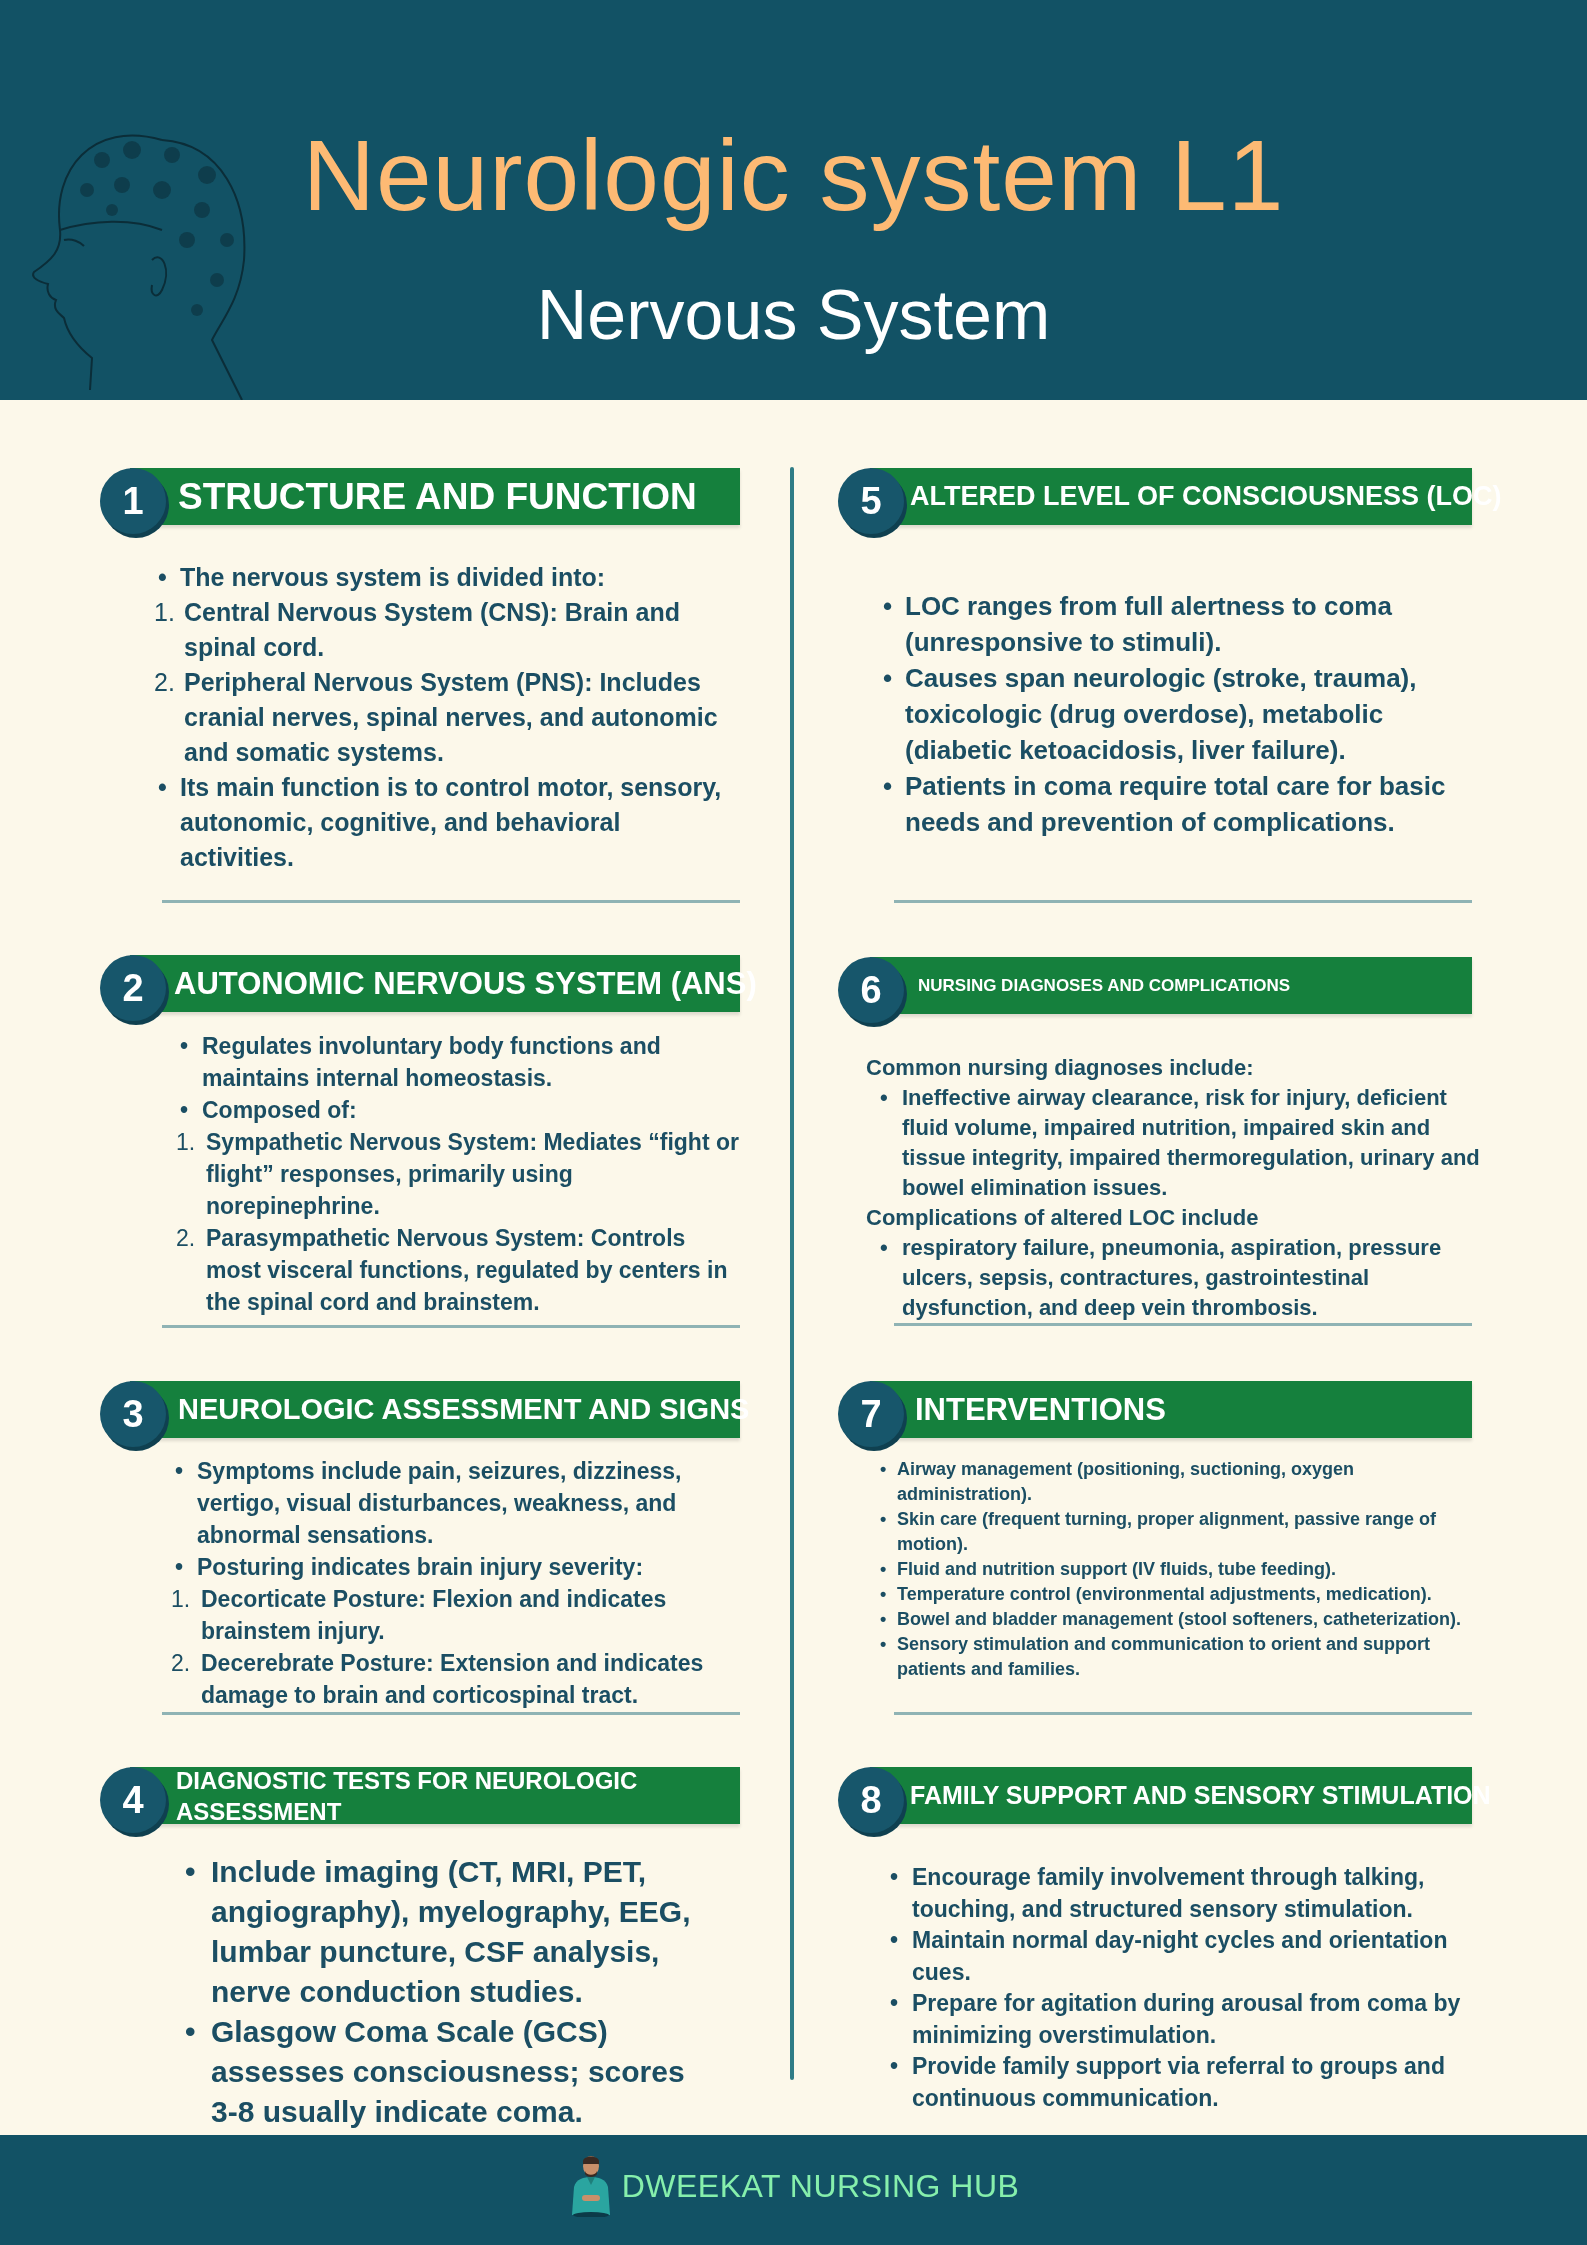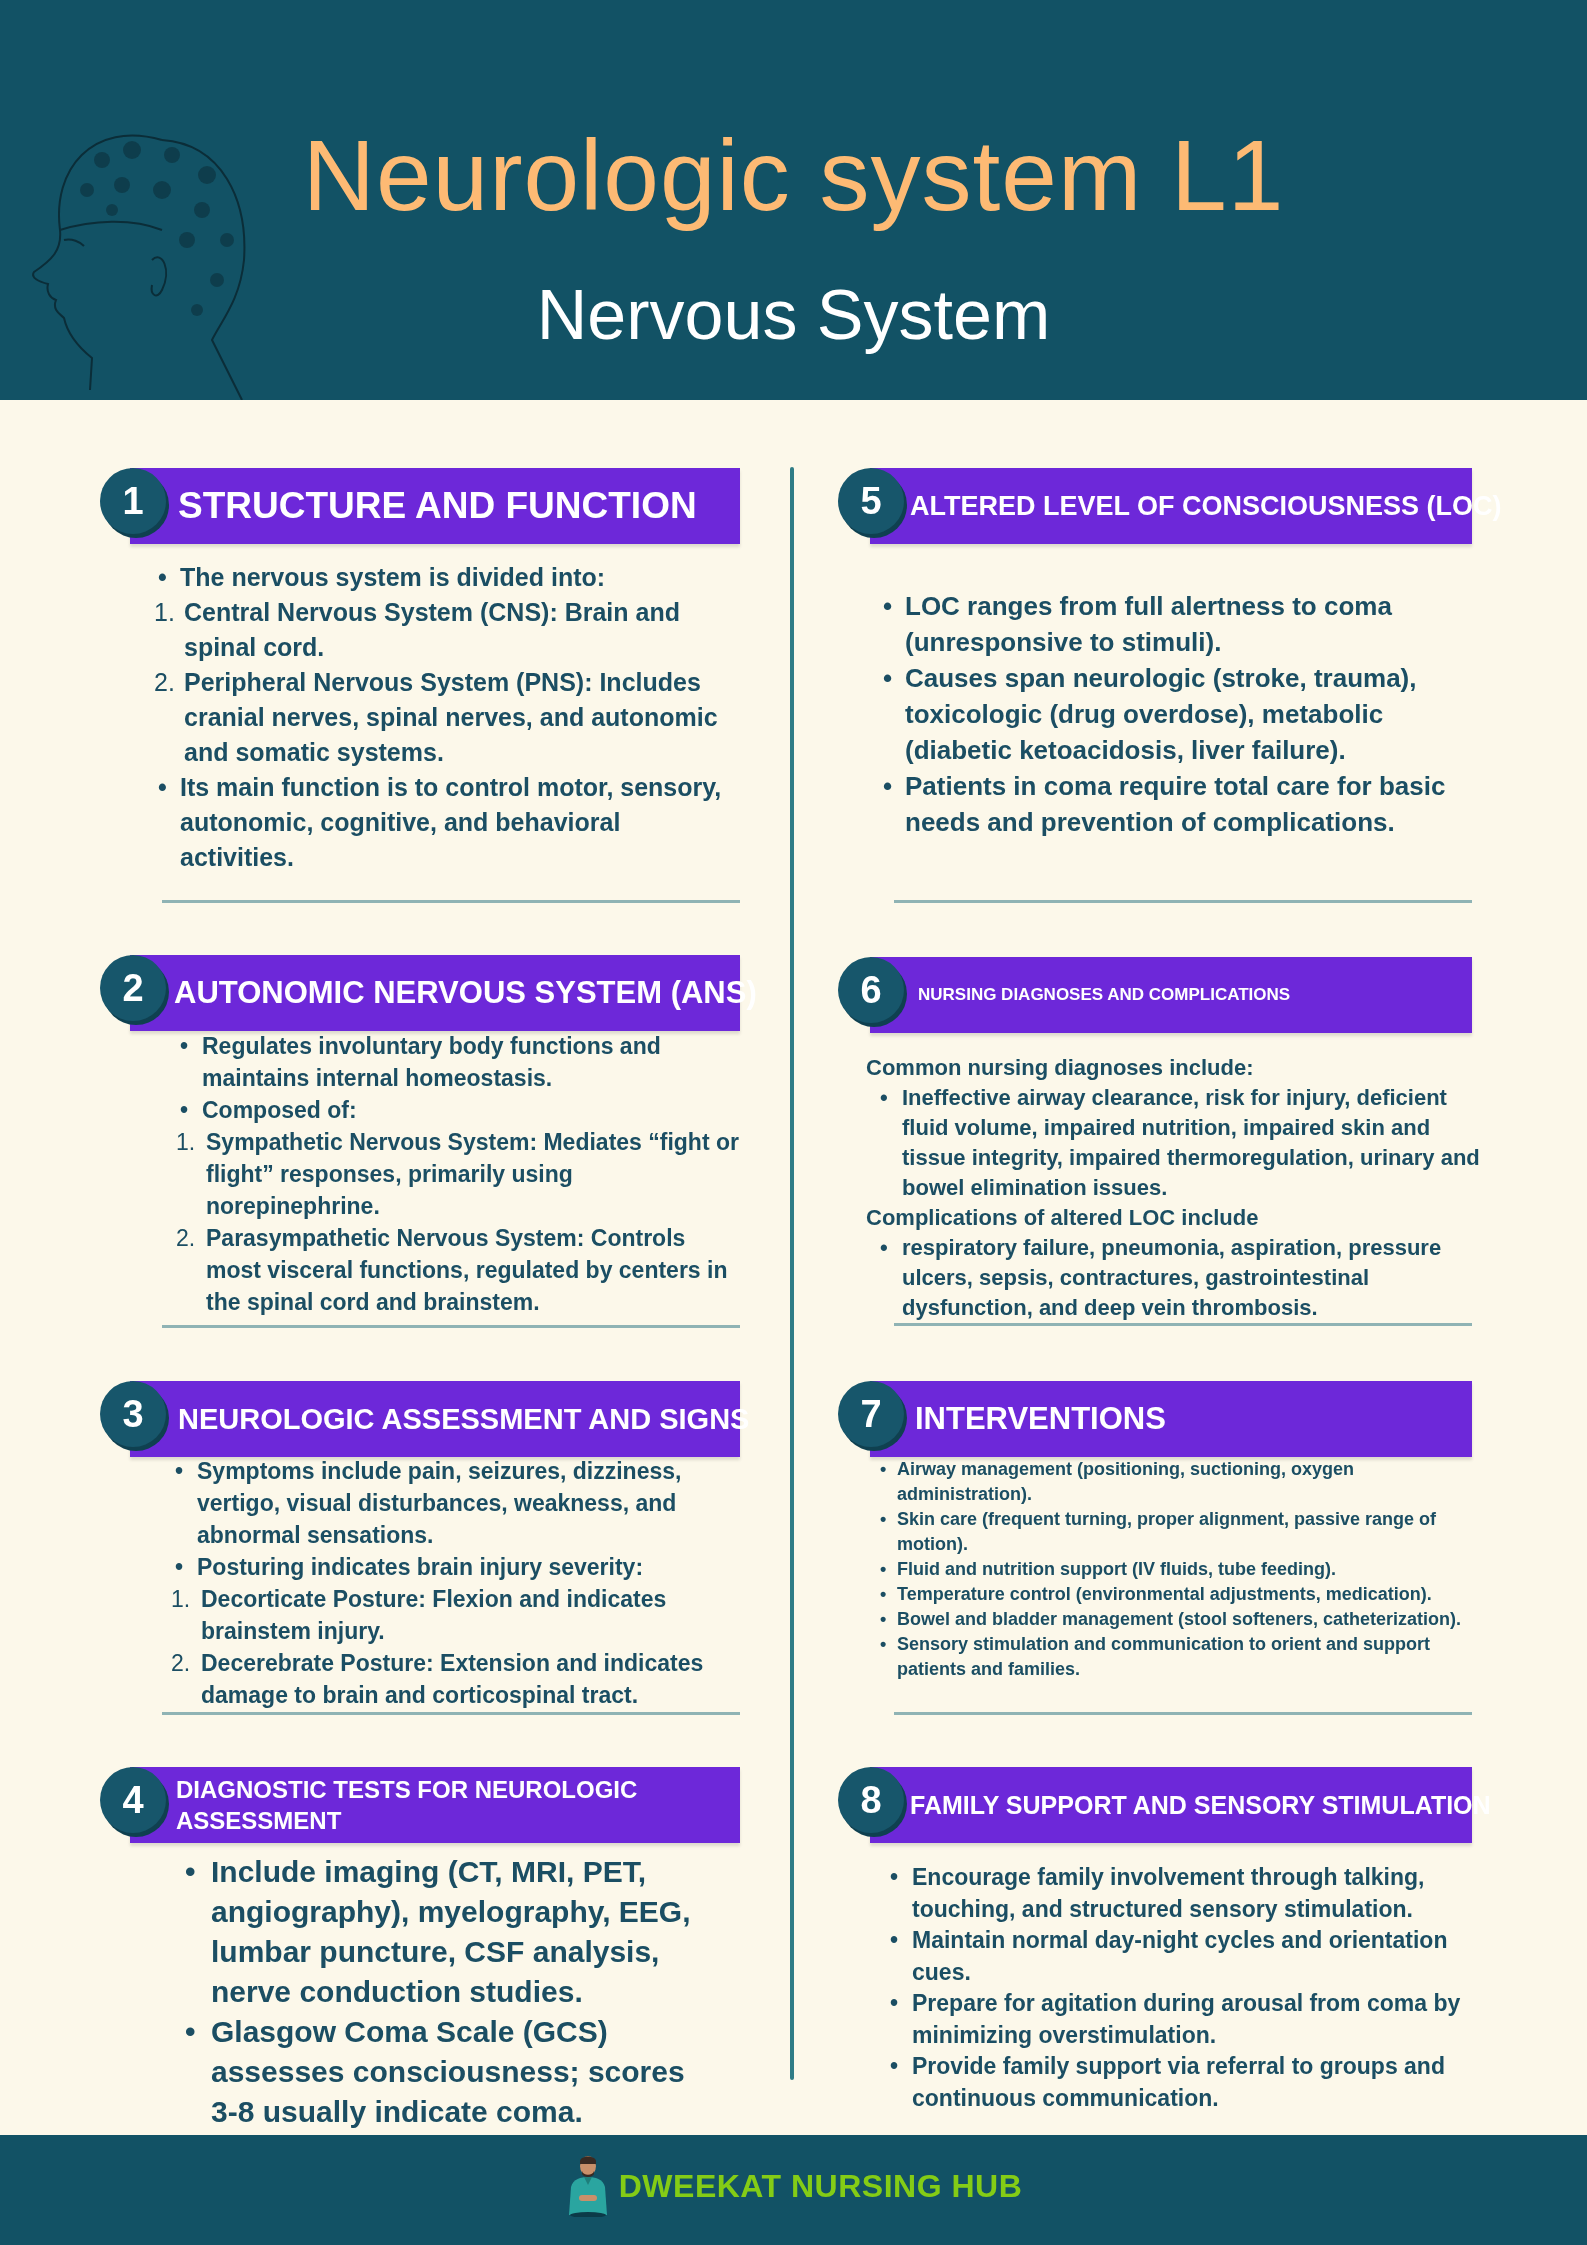--- a/index.html
+++ b/index.html
@@ -21,21 +21,21 @@
   }
   .subtitle {
     position: absolute; left: 0; width: 1587px; top: 275px;
     text-align: center; color: #ffffff; font-size: 70px; font-weight: 400;
   }
   .divider {
     position: absolute; left: 790px; top: 467px; width: 4px; height: 1613px;
     background: #2f7c86; border-radius: 2px;
   }
   .banner {
-    position: absolute; height: 76px; background: #6d28d9;
+    position: absolute; height: 57px; background: #15803d;
     box-shadow: 0 3px 3px rgba(0,0,0,0.12);
     color: #ffffff; font-weight: 700; display: flex; align-items: center;
     box-sizing: border-box; white-space: nowrap;
   }
   .badge {
     position: absolute; width: 66px; height: 66px; border-radius: 50%;
     background: #17566b; color: #ffffff; font-weight: 700; font-size: 38px;
     display: flex; align-items: center; justify-content: center;
     box-shadow: 3px 4px 0 #0f4050;
   }
@@ -44,21 +44,21 @@
   .item { position: relative; padding-left: 22px; }
   .item .mk { position: absolute; left: 0; top: 0; }
   .num-item { position: relative; padding-left: 26px; }
   .num-item .mk { position: absolute; left: -4px; top: 0; font-weight: 400; }
   .plain { padding-left: 0; }
   .footer {
     position: absolute; left: 0; top: 2135px; width: 1587px; height: 110px;
     background: #125265; display: flex; align-items: center; justify-content: center;
   }
   .footer-inner { display: flex; align-items: center; gap: 8px; margin-top: -8px; }
-  .brand { color: #84cc16; font-size: 32px; font-weight: 700; letter-spacing: 0.5px; }
+  .brand { color: #86efac; font-size: 32px; font-weight: 400; letter-spacing: 0.5px; }
 </style>
 </head>
 <body>
 
 <div class="header">
   <svg class="head-illustration" viewBox="0 0 240 300">
     <g fill="none" stroke="#0b2d38" stroke-width="2">
       <path d="M150 40 C 80 20, 40 70, 48 130 C 50 150, 40 160, 22 172 C 18 178, 28 182, 36 184 C 34 192, 38 198, 44 200 C 40 210, 48 214, 52 218 C 56 236, 70 250, 80 258 L 78 290"></path>
       <path d="M150 40 C 210 44, 236 100, 232 160 C 228 200, 210 220, 200 240 L 230 300"></path>
       <path d="M48 130 C 80 120, 120 118, 150 130"></path>

